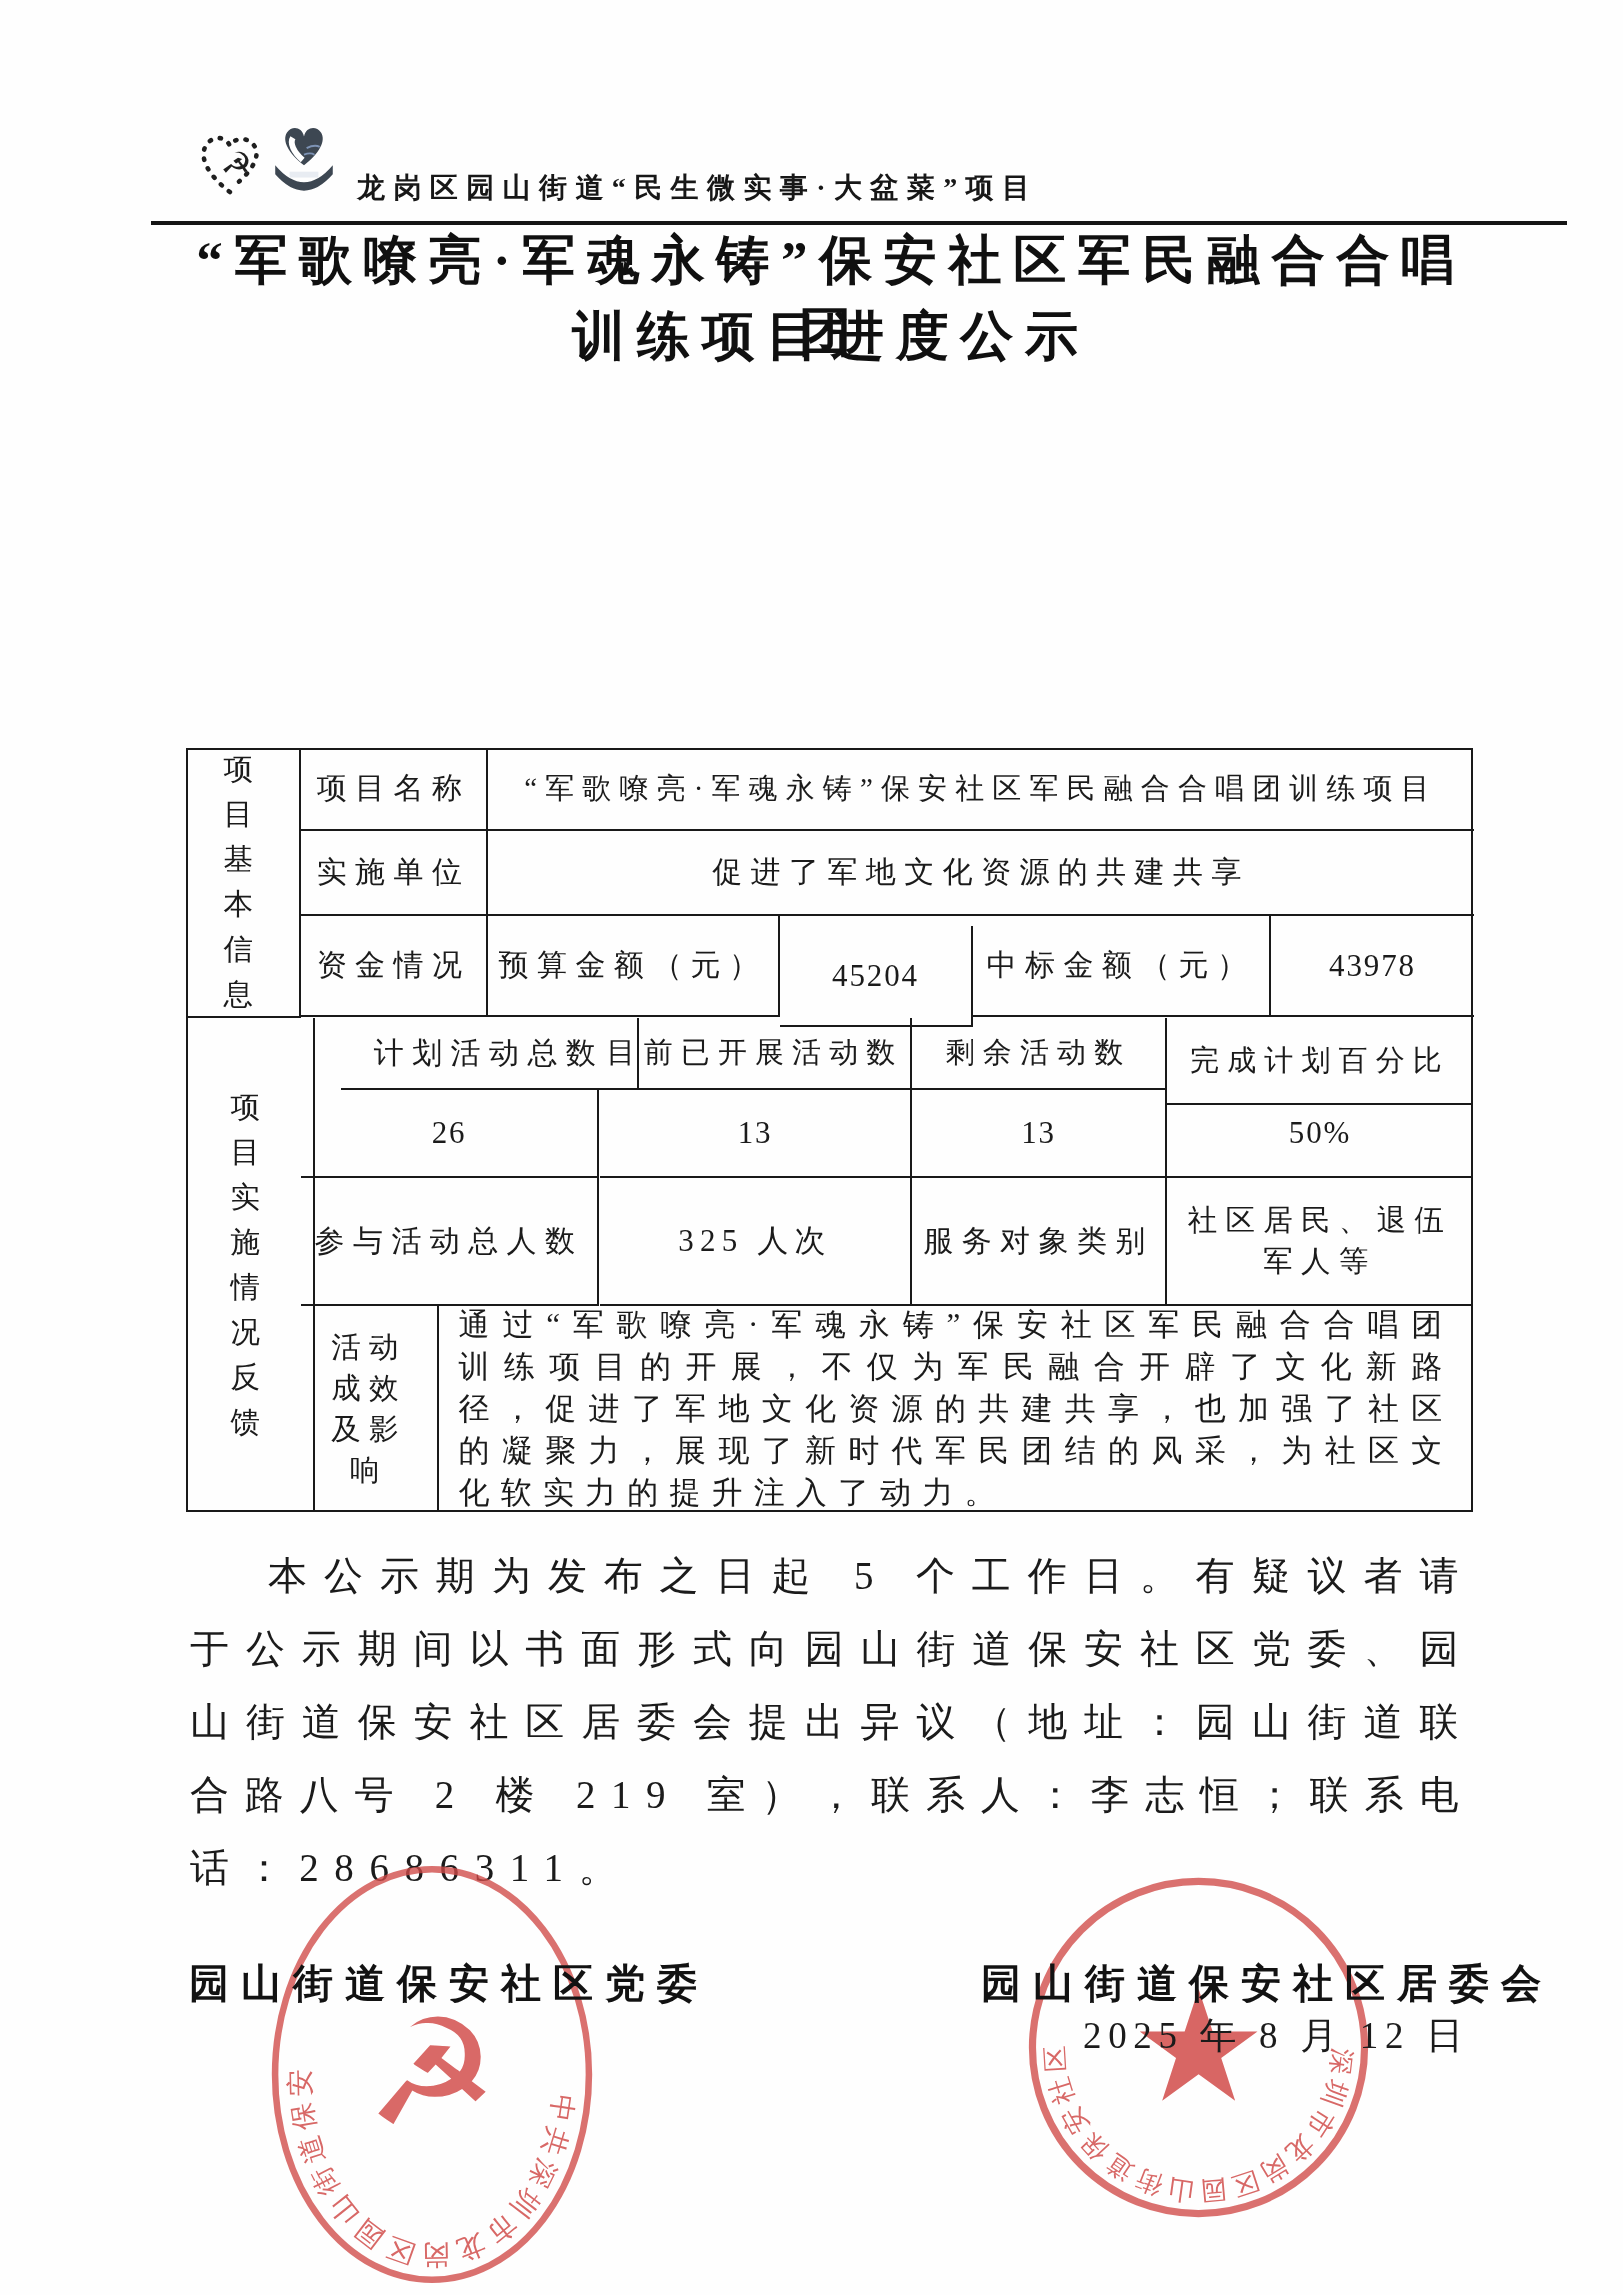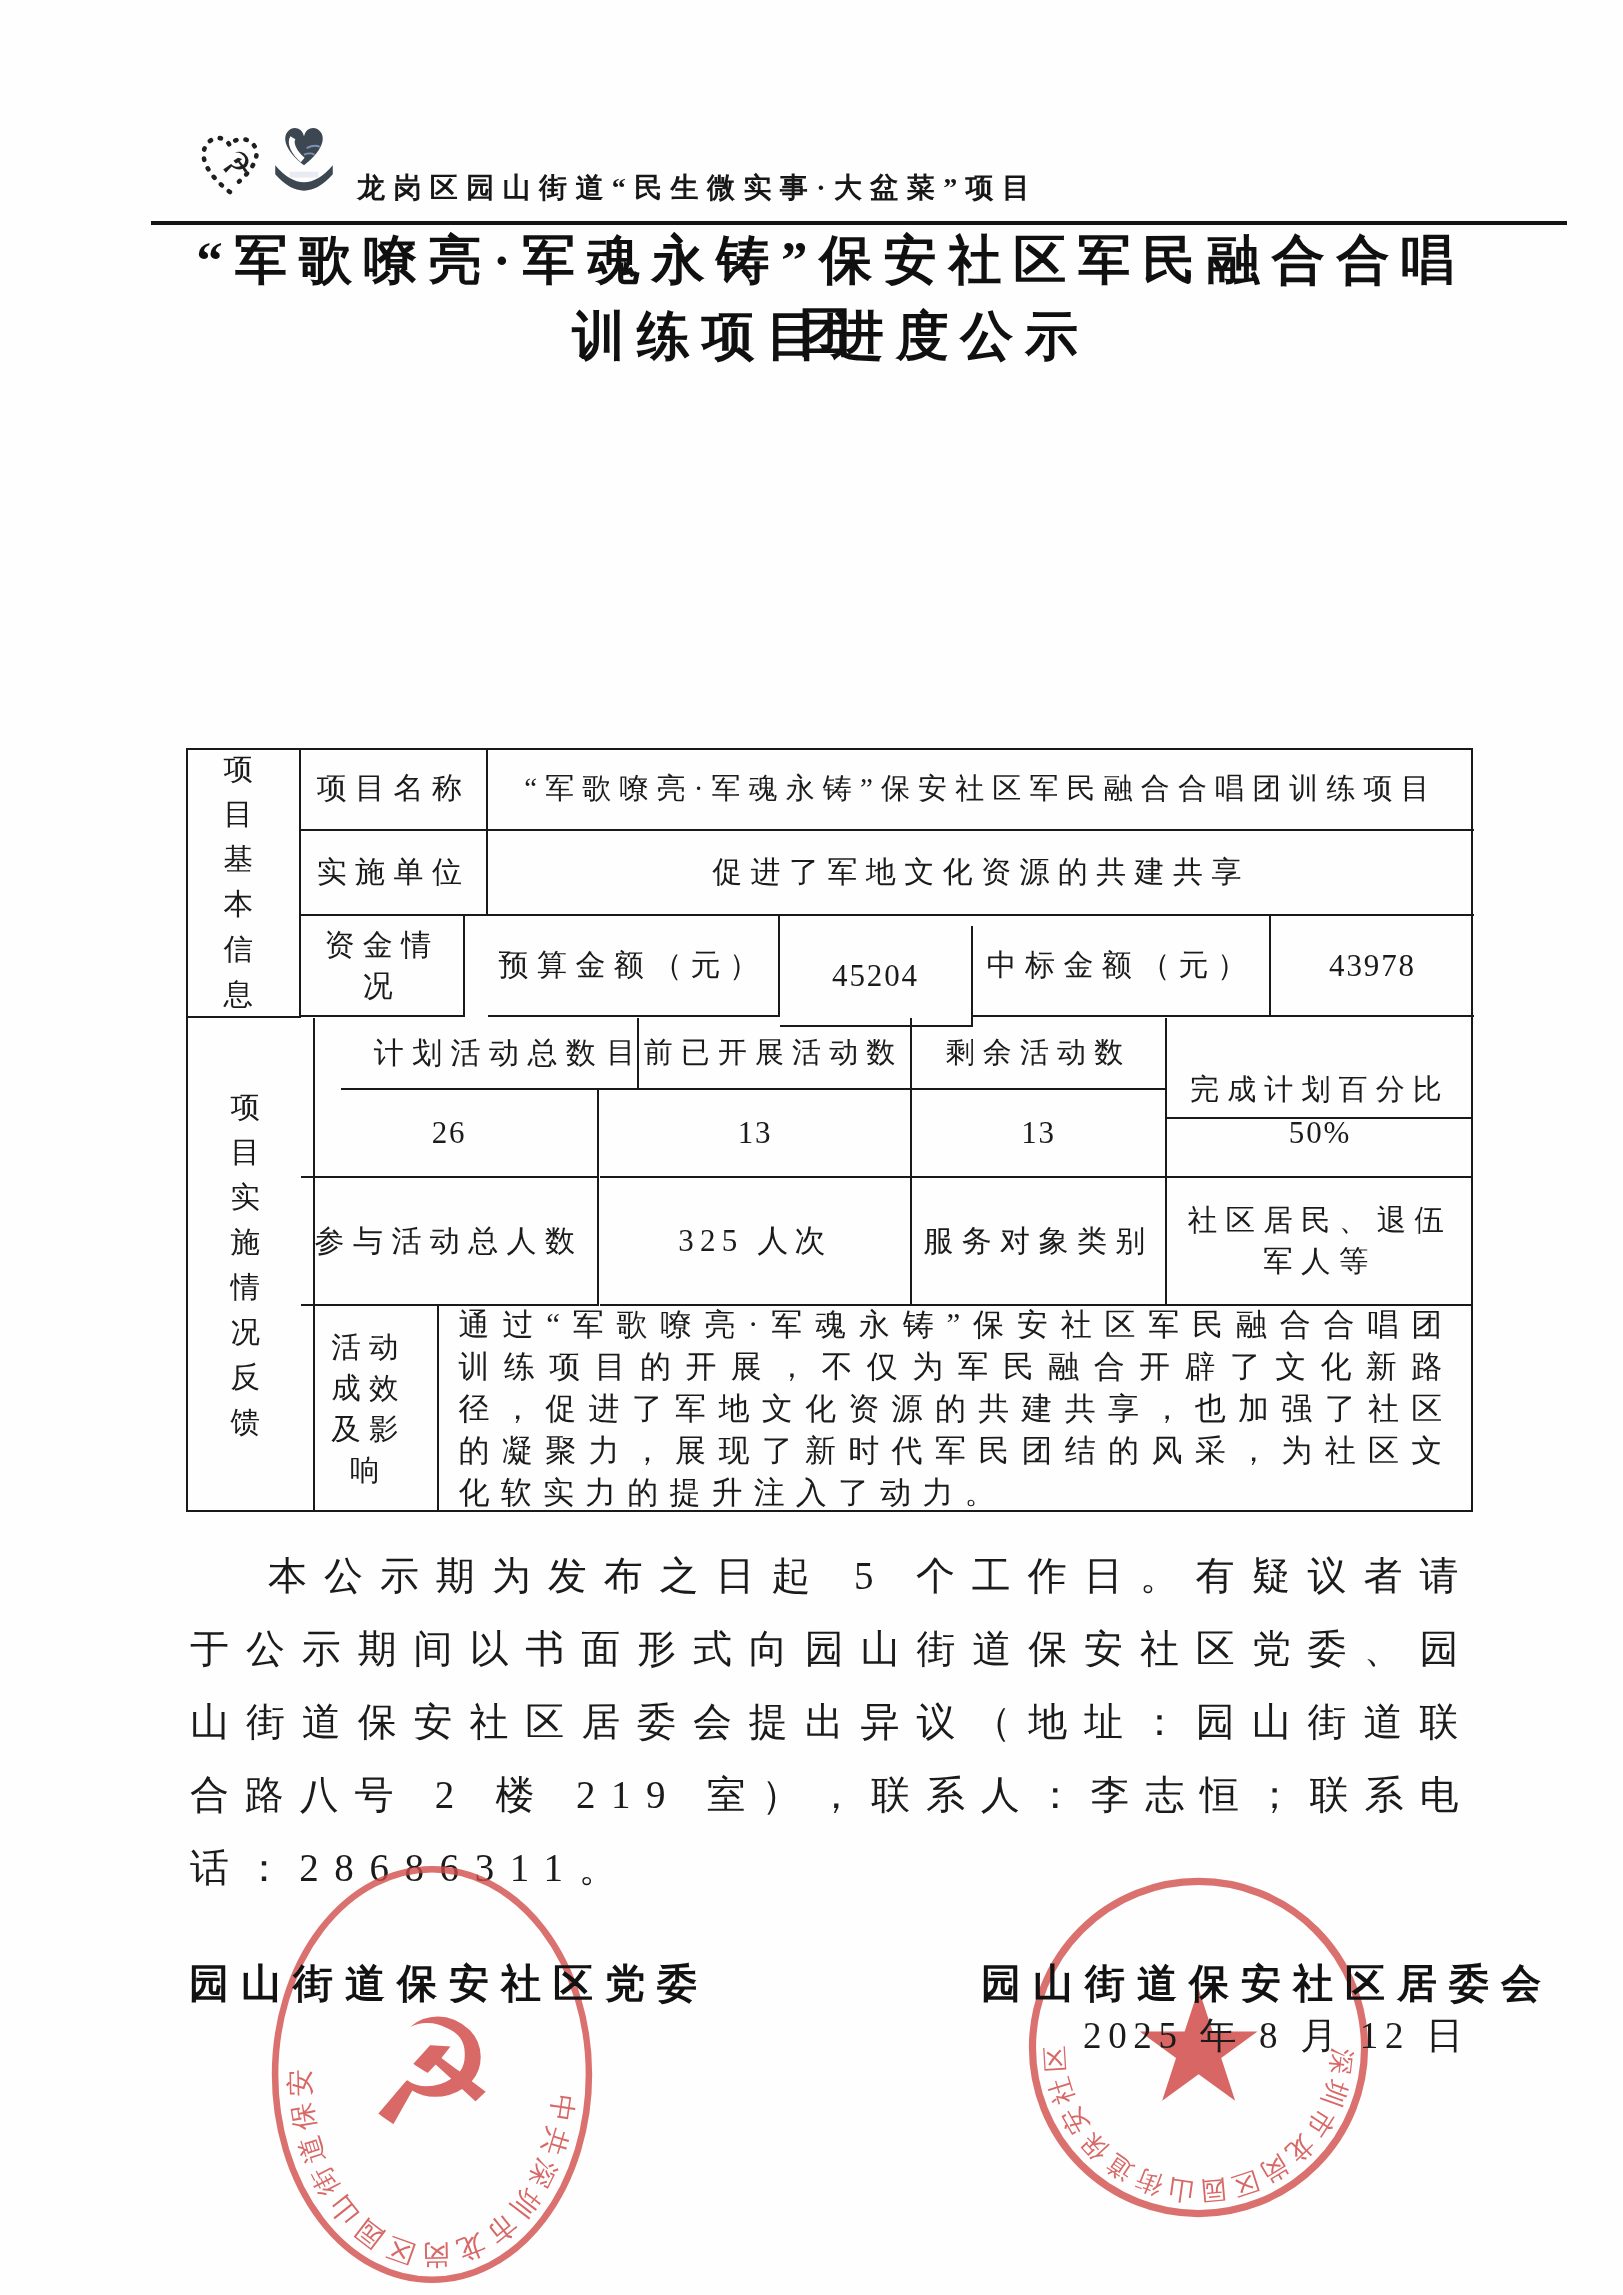--- a/index.html
+++ b/index.html
@@ -67,33 +67,33 @@
   <div class="abs tbl">
     <div class="cell vhead" style="left:0;top:0;width:115px;height:270px;">
       <span class="inner">项目基本信息</span>
     </div>
     <div class="cell" style="left:115px;top:0;width:187px;height:83px;">项目名称</div>
     <div class="cell br0 small" style="left:302px;top:0;width:986px;height:83px;">“军歌嘹亮·军魂永铸”保安社区军民融合合唱团训练项目</div>
 
     <div class="cell" style="left:115px;top:83px;width:187px;height:85px;">实施单位</div>
     <div class="cell br0" style="left:302px;top:83px;width:986px;height:85px;">促进了军地文化资源的共建共享</div>
 
-    <div class="cell" style="left:115px;top:168px;width:164px;height:101px;">资金情况</div>
+    <div class="cell" style="left:115px;top:168px;width:187px;height:101px;">资金情况</div>
     <div class="cell" style="left:302px;top:168px;width:292px;height:101px;">预算金额（元）</div>
     <div class="cell num" style="left:594px;top:168px;width:193px;height:101px;margin-top:10px;">45204</div>
     <div class="cell" style="left:787px;top:168px;width:298px;height:101px;">中标金额（元）</div>
     <div class="cell br0 num" style="left:1085px;top:168px;width:203px;height:101px;">43978</div>
 
     <div class="cell vhead bb0" style="left:0;top:270px;width:129px;height:494px;">
       <span class="inner">项目实施情况反馈</span>
     </div>
     <div class="cell" style="left:115px;top:270px;width:298px;height:72px;margin-left:40px;">计划活动总数</div>
     <div class="cell small" style="left:414px;top:270px;width:312px;height:72px;">目前已开展活动数</div>
     <div class="cell small" style="left:726px;top:270px;width:255px;height:72px;">剩余活动数</div>
-    <div class="cell br0 small" style="left:981px;top:270px;width:306px;height:56px;margin-top:45px;">完成计划百分比</div>
+    <div class="cell br0 small" style="left:981px;top:270px;width:306px;height:87px;">完成计划百分比</div>
 
     <div class="cell num" style="left:115px;top:342px;width:298px;height:88px;">26</div>
     <div class="cell num" style="left:414px;top:342px;width:312px;height:88px;">13</div>
     <div class="cell num" style="left:726px;top:342px;width:255px;height:88px;">13</div>
     <div class="cell num" style="left:981px;top:342px;width:306px;height:88px;border-right:none;">50%</div>
 
     <div class="cell" style="left:115px;top:430px;width:298px;height:128px;">参与活动总人数</div>
     <div class="cell num" style="left:414px;top:430px;width:312px;height:128px;letter-spacing:0.2em;">325 人次</div>
     <div class="cell" style="left:726px;top:430px;width:255px;height:128px;">服务对象类别</div>
     <div class="cell br0 wrapcell" style="left:981px;top:430px;width:306px;height:128px;">社区居民、退伍军人等</div>

